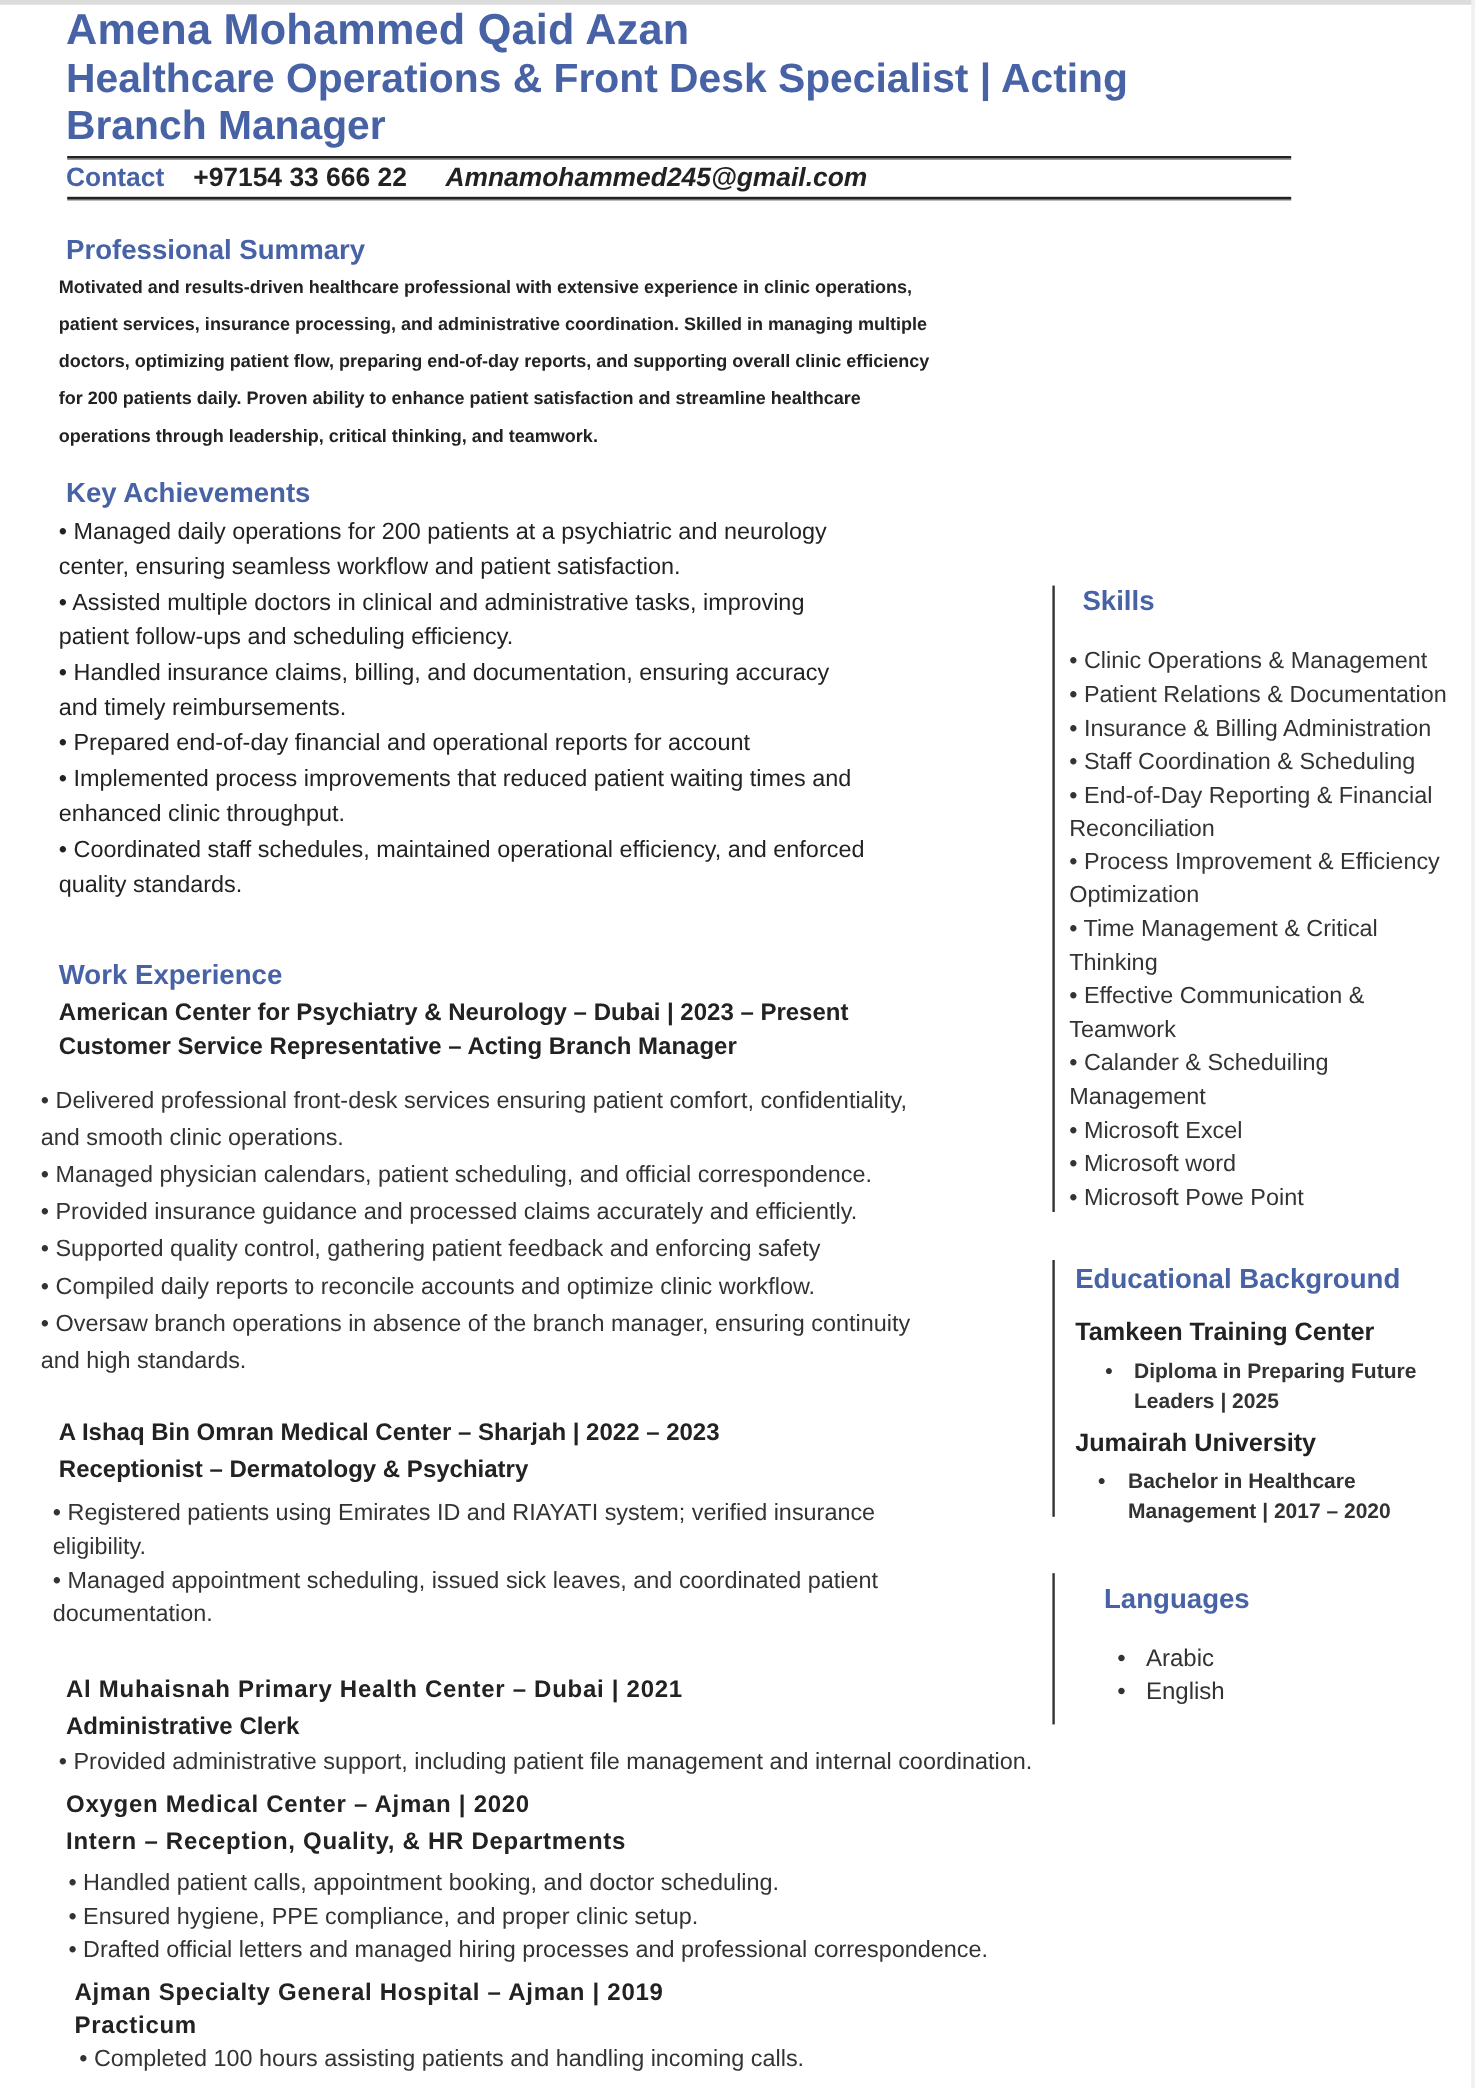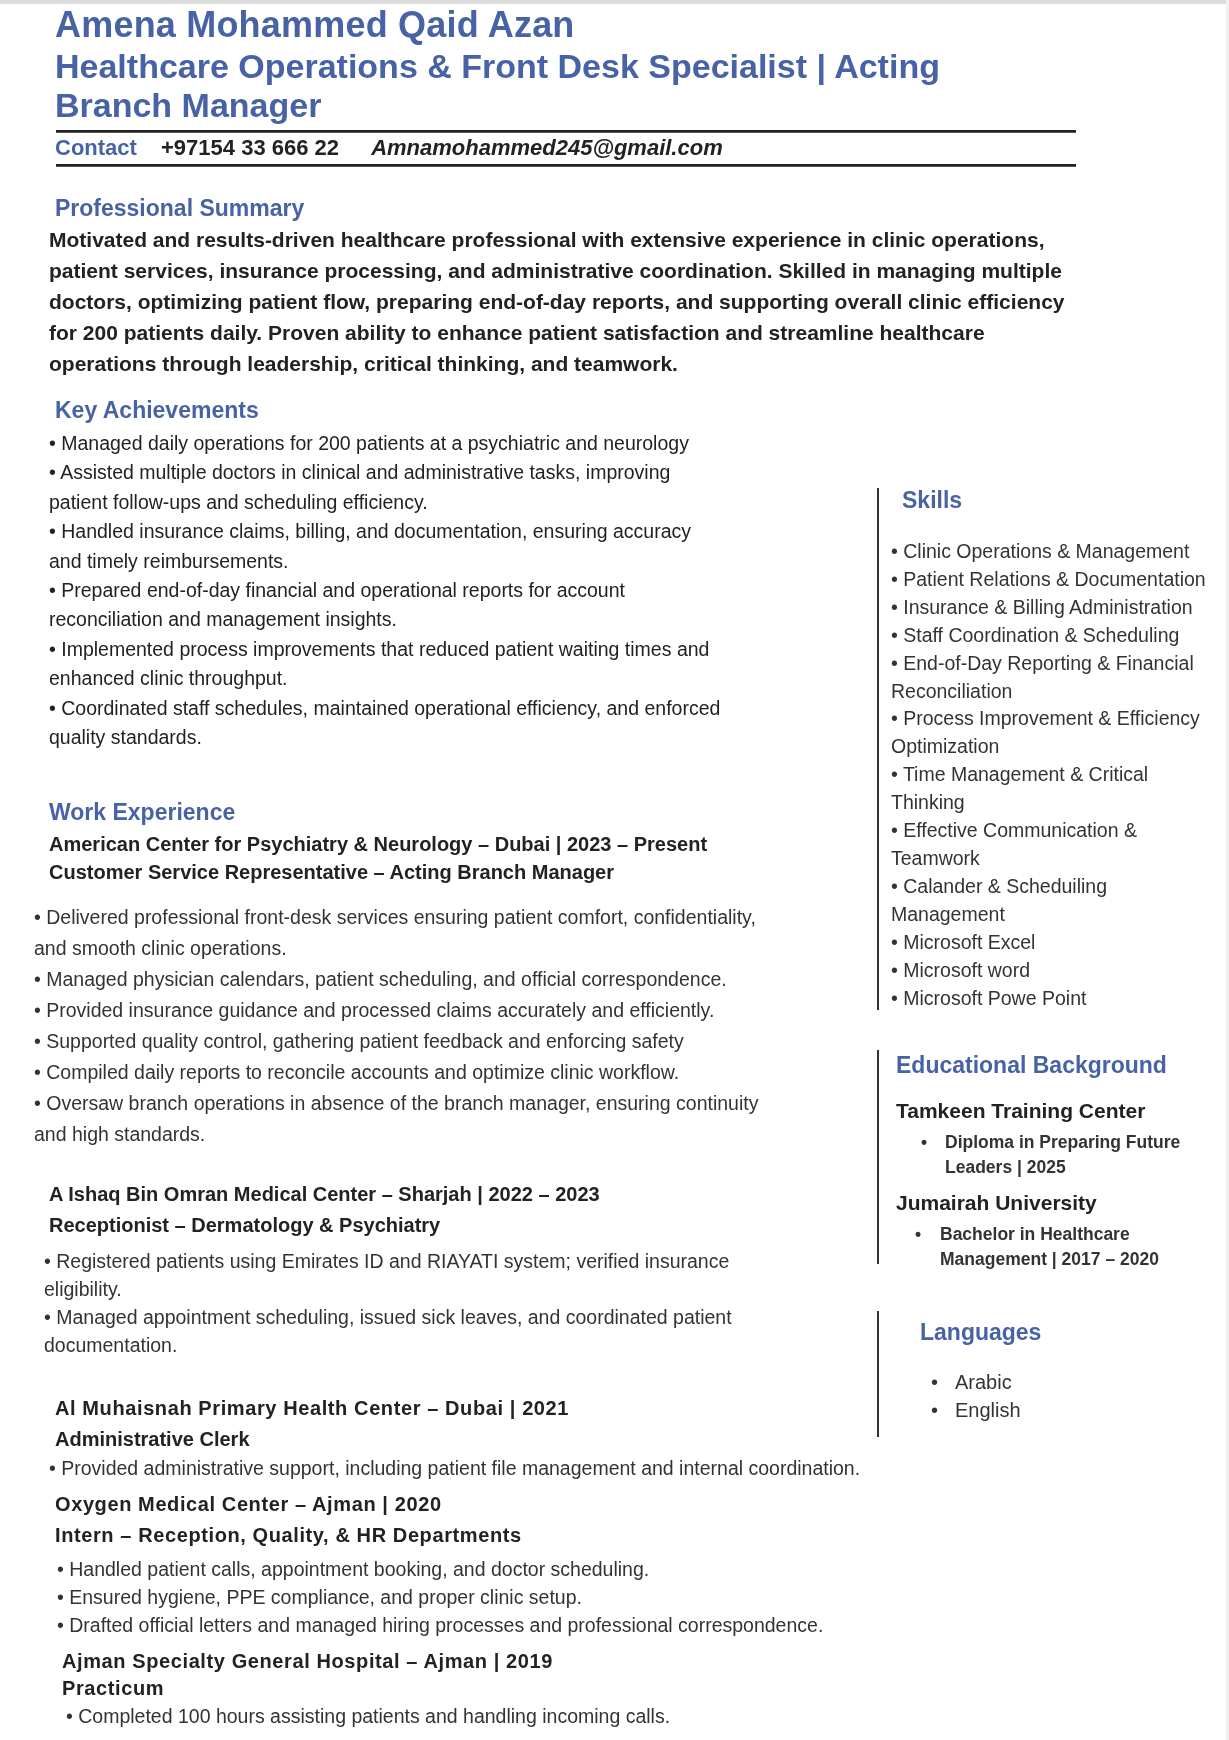--- a/index.html
+++ b/index.html
@@ -9,21 +9,21 @@
   .abs { position: absolute; white-space: nowrap; }
   .blue { color: #4862a6; }
   .name { left: 55px; top: 4px; font-size: 36px; font-weight: bold; letter-spacing: 0.2px; }
   .title { left: 55px; font-size: 34px; font-weight: bold; }
   .rule { position: absolute; left: 56px; width: 1020px; height: 0; border-top: 2px solid #222; border-bottom: 1px solid #555; }
   .contact-row { left: 55px; top: 135px; font-size: 22px; font-weight: bold; }
   .contact-label { color: #4862a6; margin-right: 18px; }
   .contact-phone { color: #222; margin-right: 26px; }
   .contact-email { color: #222; font-style: italic; }
   .h2 { font-size: 23px; font-weight: bold; color: #4862a6; }
-  .summary { position: absolute; left: 49px; top: 224px; width: 1180px; font-size: 21px; font-weight: bold; line-height: 31px; white-space: normal; }
+  .summary { position: absolute; left: 49px; top: 224px; width: 1180px; font-size: 15px; font-weight: bold; line-height: 31px; white-space: normal; }
   .summary p { margin: 0; white-space: nowrap; }
   .ach { position: absolute; left: 49px; top: 429px; font-size: 19.5px; line-height: 29.4px; }
   .ach div { white-space: nowrap; }
   .job-h { font-size: 20px; font-weight: bold; color: #222; }
   .bul { font-size: 19.5px; color: #333; }
   .col-line { position: absolute; left: 877px; width: 2px; background: #333; }
   .skills { position: absolute; left: 891px; top: 538px; font-size: 19.5px; line-height: 27.9px; color: #333; }
   .skills div { white-space: nowrap; }
   .edu-h { font-size: 21px; font-weight: bold; color: #222; }
   .edu-sub { font-size: 17.5px; font-weight: bold; color: #333; line-height: 25px; }
@@ -51,26 +51,26 @@
   <p>Motivated and results-driven healthcare professional with extensive experience in clinic operations,</p>
   <p>patient services, insurance processing, and administrative coordination. Skilled in managing multiple</p>
   <p>doctors, optimizing patient flow, preparing end-of-day reports, and supporting overall clinic efficiency</p>
   <p>for 200 patients daily. Proven ability to enhance patient satisfaction and streamline healthcare</p>
   <p>operations through leadership, critical thinking, and teamwork.</p>
 </div>
 
 <div class="abs h2" style="left:55px; top:397px">Key Achievements</div>
 <div class="ach">
   <div>• Managed daily operations for 200 patients at a psychiatric and neurology</div>
+  <div>center, ensuring seamless workflow and patient satisfaction.</div>
   <div>• Assisted multiple doctors in clinical and administrative tasks, improving</div>
   <div>patient follow-ups and scheduling efficiency.</div>
   <div>• Handled insurance claims, billing, and documentation, ensuring accuracy</div>
   <div>and timely reimbursements.</div>
   <div>• Prepared end-of-day financial and operational reports for account</div>
-  <div>reconciliation and management insights.</div>
   <div>• Implemented process improvements that reduced patient waiting times and</div>
   <div>enhanced clinic throughput.</div>
   <div>• Coordinated staff schedules, maintained operational efficiency, and enforced</div>
   <div>quality standards.</div>
 </div>
 
 <div class="abs h2" style="left:49px; top:799px">Work Experience</div>
 
 <div class="abs job-h" style="left:49px; top:833px">American Center for Psychiatry &amp; Neurology – Dubai | 2023 – Present</div>
 <div class="abs job-h" style="left:49px; top:861px">Customer Service Representative – Acting Branch Manager</div>

